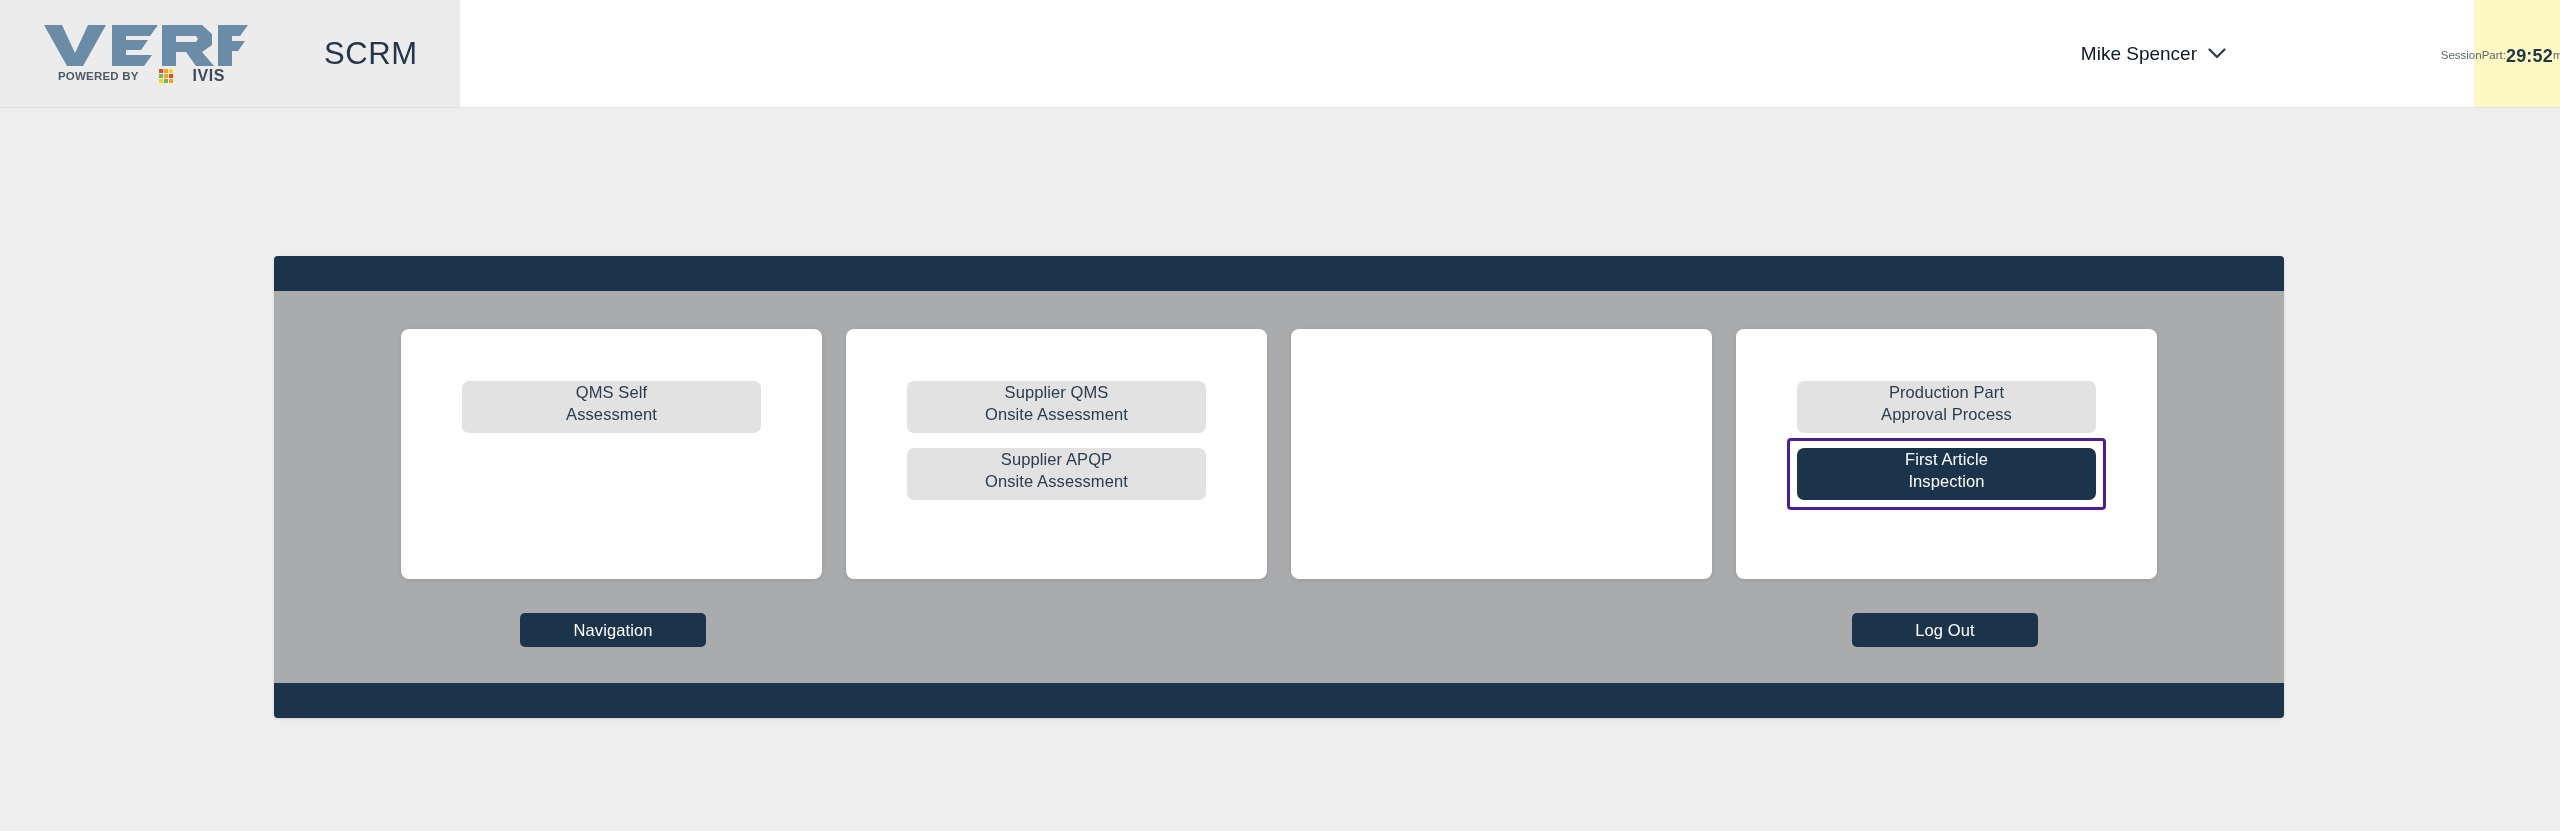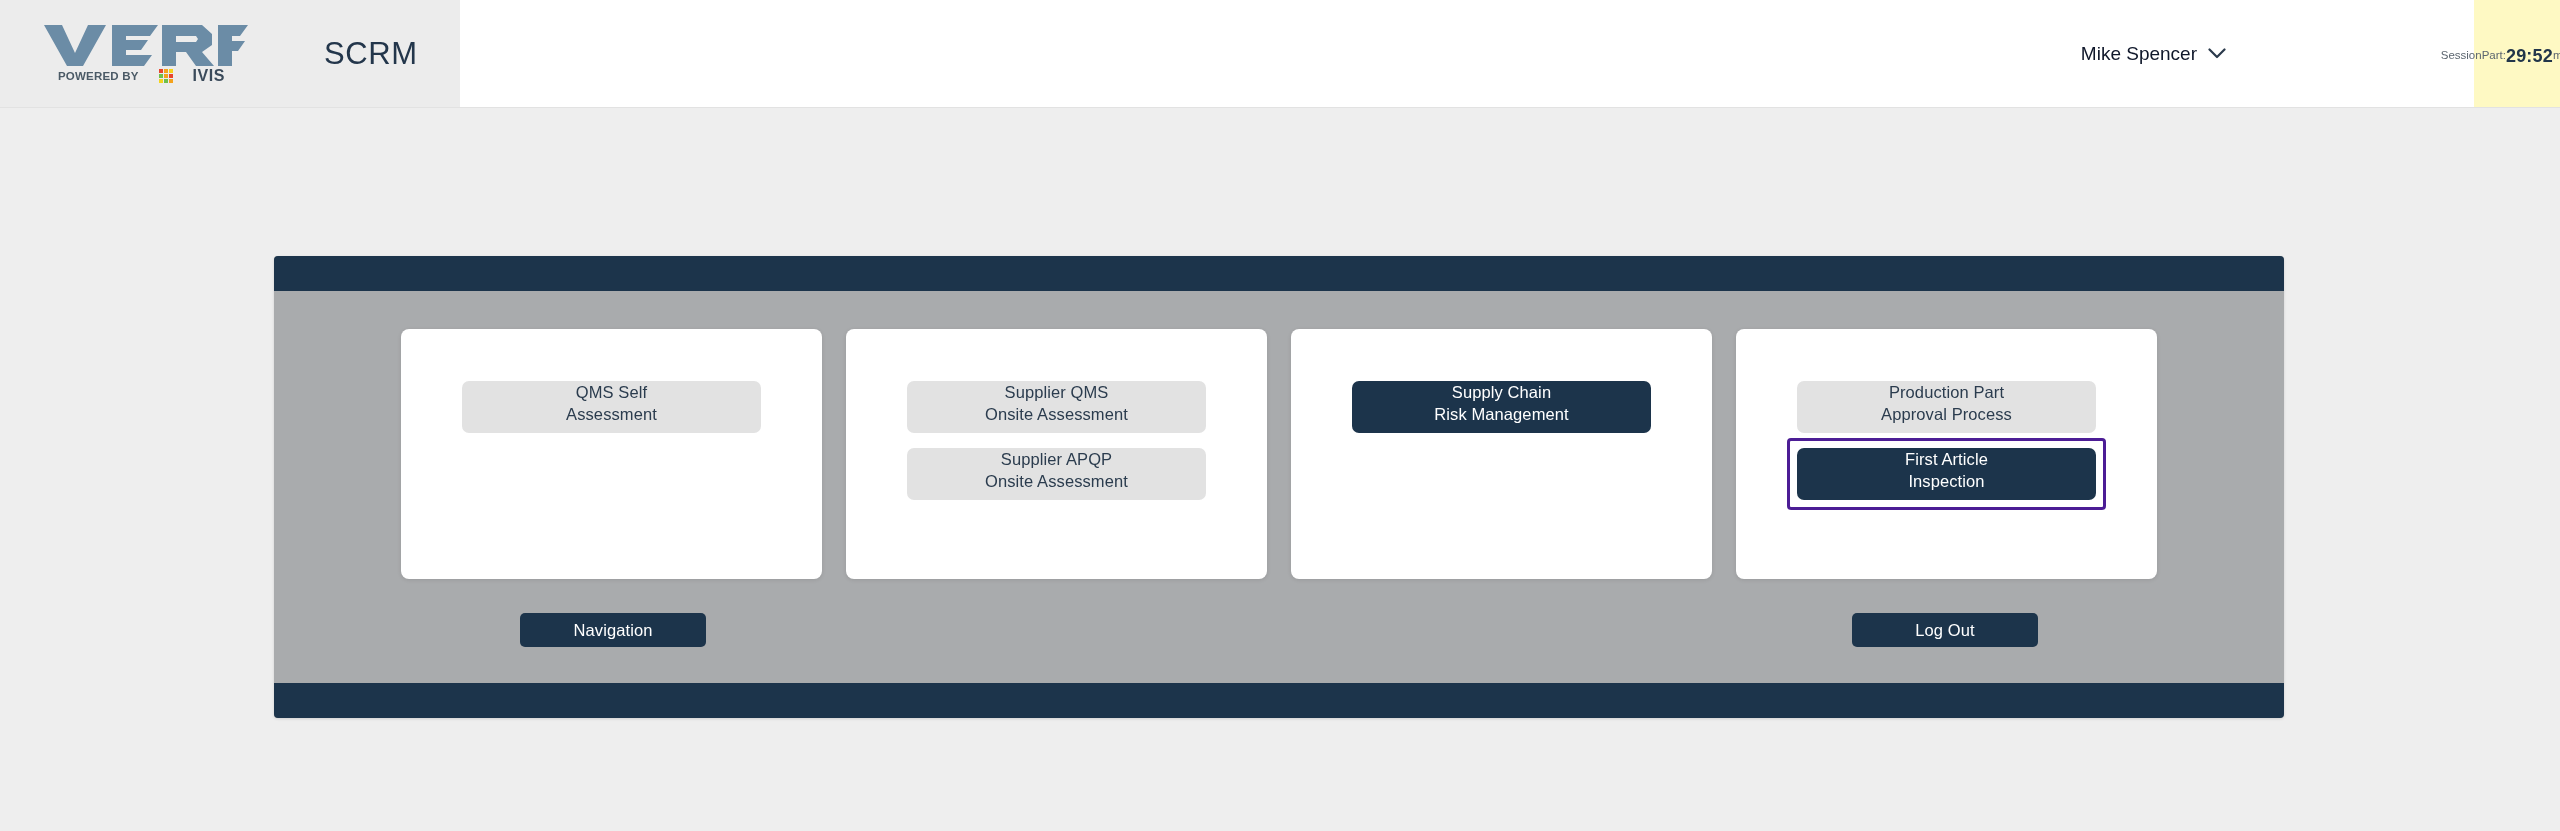--- a/index.html
+++ b/index.html
@@ -381,26 +381,20 @@
               </button>
             </div>
             <div class="opt-wrap">
               <button class="opt-btn">
                 <span>Supplier APQP</span>
                 <span>Onsite Assessment</span>
               </button>
             </div>
           </div>
           <div class="card">
-            <div class="opt-wrap">
-              <button class="opt-btn active">
-                <span>Supply Chain</span>
-                <span>Risk Management</span>
-              </button>
-            </div>
           </div>
           <div class="card">
             <div class="opt-wrap">
               <button class="opt-btn">
                 <span>Production Part</span>
                 <span>Approval Process</span>
               </button>
             </div>
             <div class="opt-wrap highlighted">
               <button class="opt-btn active">

